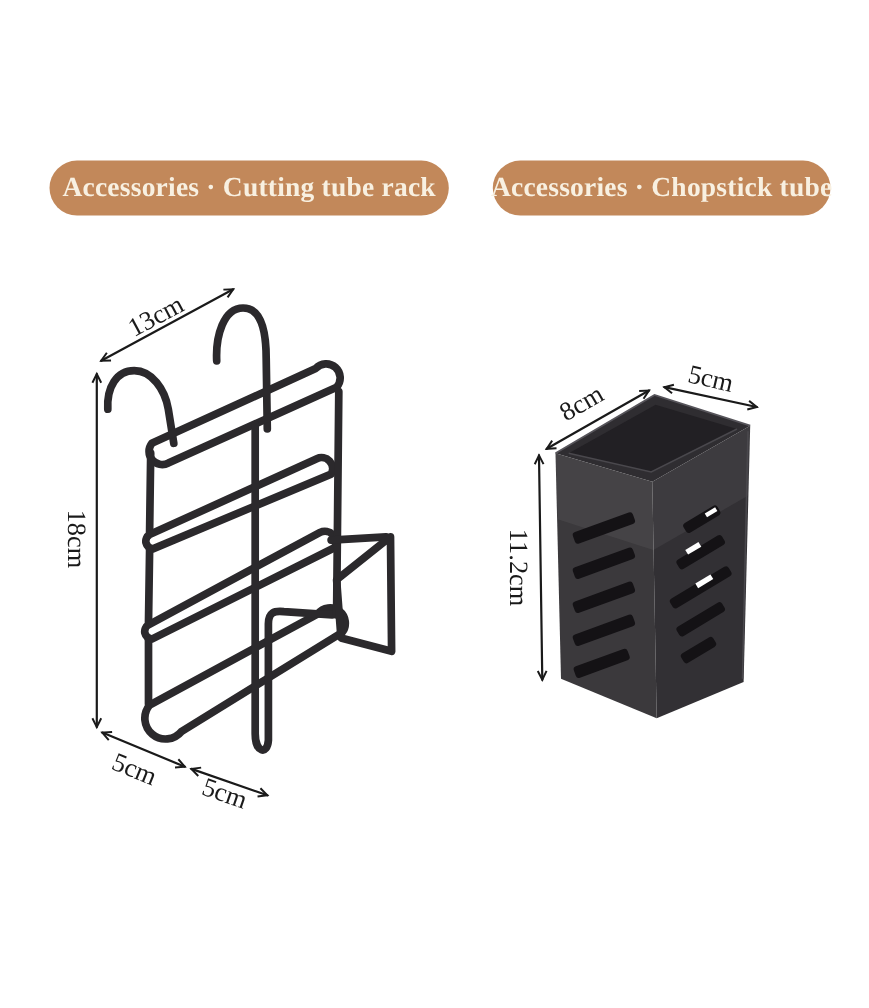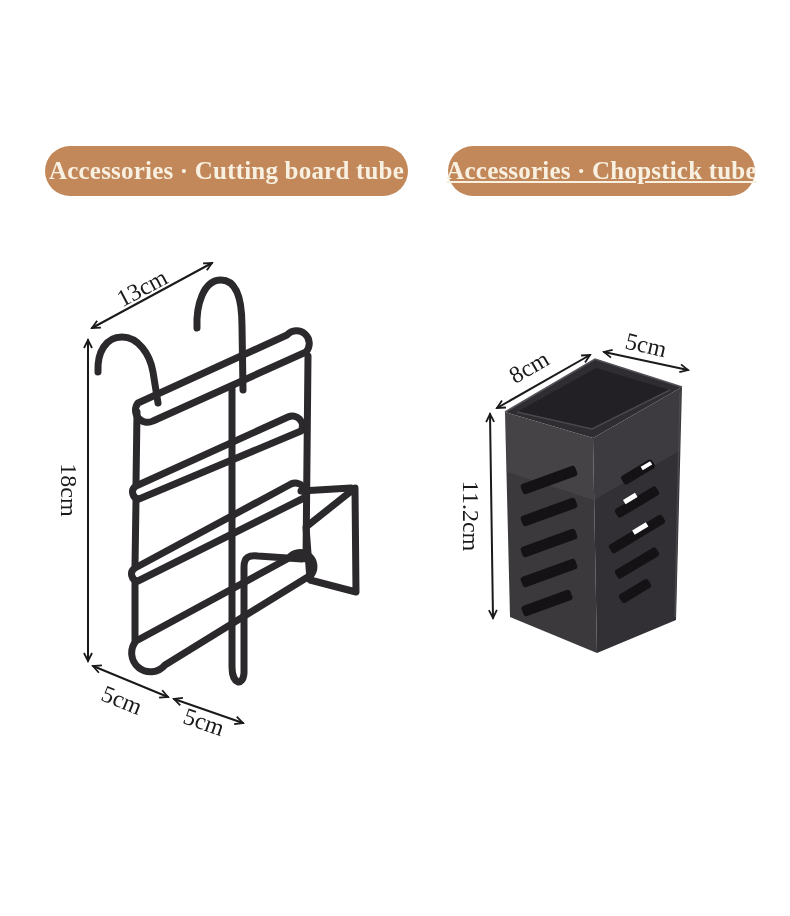--- a/index.html
+++ b/index.html
@@ -15,21 +15,21 @@
     top:146px;height:50px;
     border-radius:26px;
     background:var(--badge-bg,#c2885a);
     color:var(--badge-text,#f8f0e1);
     display:flex;align-items:center;justify-content:center;
     font-size:25px;font-weight:700;
     white-space:nowrap;
     letter-spacing:.2px;
   }
   .badge-left{left:45px;width:363px;}
-  .badge-right{left:448px;width:307px;text-decoration:underline;}
+  .badge-right{left:448px;width:307px;}
   svg{position:absolute;overflow:visible;}
   .rack-svg{left:40px;top:240px;}
   .tube-svg{left:440px;top:320px;}
   .wire{
     fill:none;
     stroke:var(--wire,#2b292c);
     stroke-width:7;
     stroke-linecap:round;
     stroke-linejoin:round;
   }
@@ -52,21 +52,21 @@
   .glint{fill:#ffffff;}
   .sheen{fill:rgba(255,255,255,0.055);}
   .rim-edge{stroke:#56545a;stroke-width:1.6;fill:none;}
   .inner-edge{stroke:#4a484d;stroke-width:1.4;fill:none;}
 </style>
 </head>
 <body>
 
 <div class="stage">
 
-  <div class="badge badge-left">Accessories · Cutting board tube</div>
+  <div class="badge badge-left">Accessories · Cutting tube rack</div>
 
   <div class="badge badge-right">Accessories · Chopstick tube</div>
 
   <svg class="rack-svg" width="360" height="510" viewBox="0 0 360 510">
     <defs>
       <marker id="arrR" markerUnits="userSpaceOnUse" markerWidth="14" markerHeight="12" refX="10" refY="6" orient="auto-start-reverse">
         <path d="M2,2 L10,6 L2,10" fill="none" stroke="#1a1a1a" stroke-width="1.8"></path>
       </marker>
     </defs>
 

